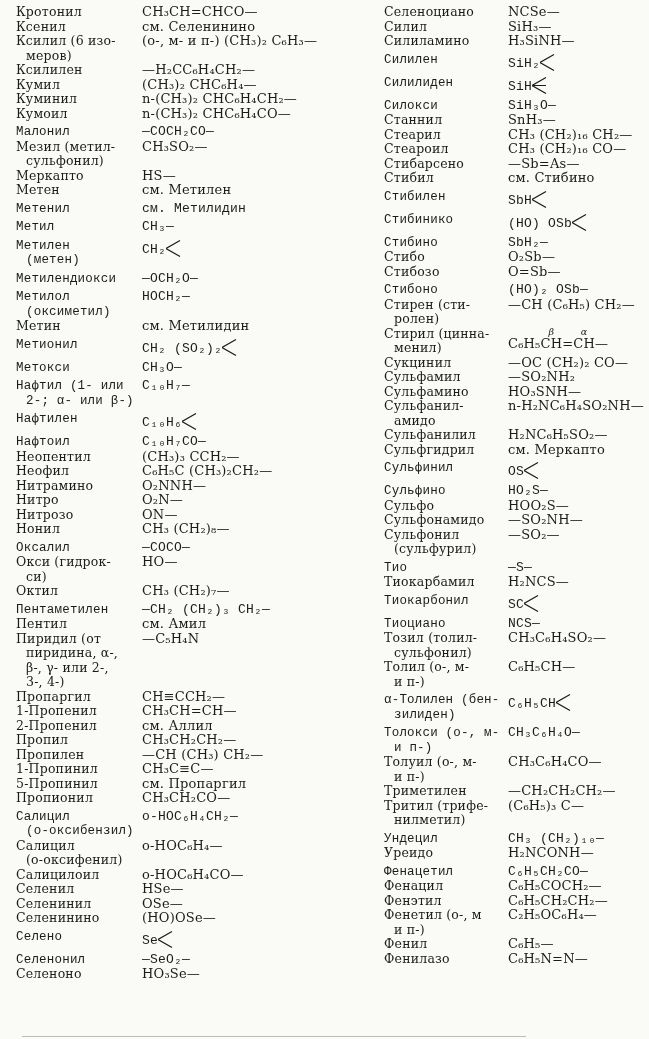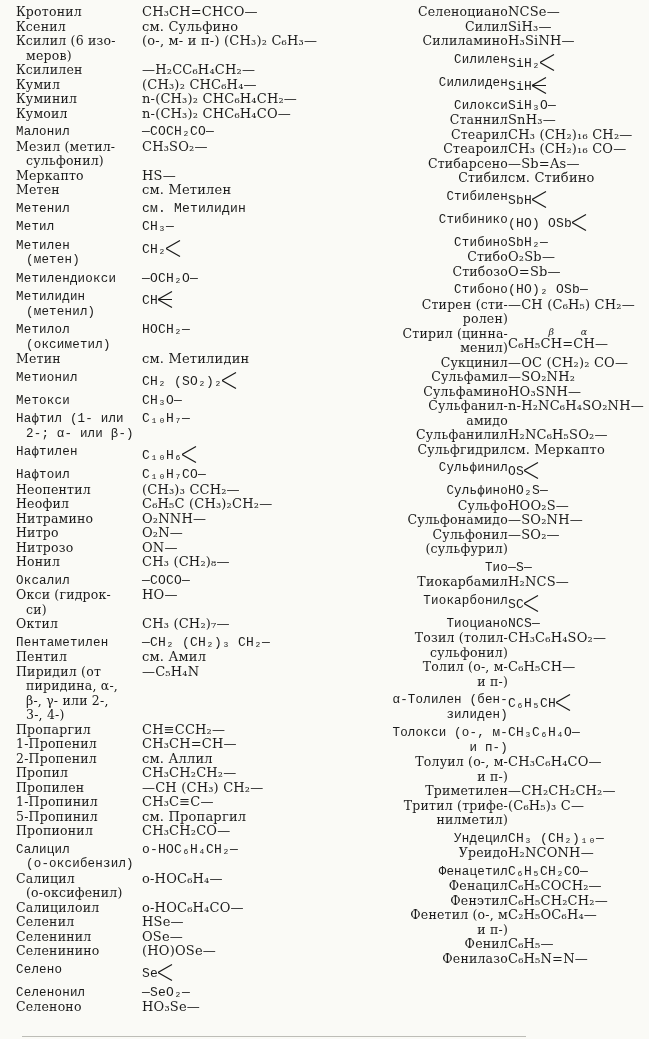--- a/index.html
+++ b/index.html
@@ -9,21 +9,21 @@
     font-family:"DejaVu Serif","Liberation Serif",serif;
     color:#1b1b1b;
   }
   .page{position:relative;width:544px;height:1039px;}
   .col{position:absolute;top:5px;}
   #col0{left:16px;width:314px;}
   #col1{left:384px;width:260px;}
   .row{display:flex;align-items:flex-start;line-height:14.5px;font-size:12.5px;}
   .row.gap{margin-top:4px;font-family:Liberation Mono, monospace;}
   #col0 .name{width:116px;}
-  #col1 .name{width:114px;text-align:right;}
+  #col1 .name{width:114px;}
   .name{
     flex:none;white-space:pre-line;
     padding-left:10px;text-indent:-10px;
     letter-spacing:.2px;
   }
   .formula{
     flex:1;font-size:13px;letter-spacing:.2px;
     white-space:nowrap;
   }
   .formula.with-over{padding-top:10px;}
@@ -43,21 +43,21 @@
 <body>
 
 <div class="page">
   <div class="col" id="col0">
       <div class="row">
         <div class="name">Кротонил</div>
         <div class="formula">CH₃CH=CHCO—</div>
       </div>
       <div class="row">
         <div class="name">Ксенил</div>
-        <div class="formula">см. Сульфино</div>
+        <div class="formula">см. Селенинино</div>
       </div>
       <div class="row">
         <div class="name">Ксилил (6 изо-
 меров)</div>
         <div class="formula">(о-, м- и п-) (CH₃)₂ C₆H₃—</div>
       </div>
       <div class="row">
         <div class="name">Ксилилен</div>
         <div class="formula">—H₂CC₆H₄CH₂—</div>
       </div>
@@ -101,27 +101,20 @@
       <div class="row gap">
         <div class="name">Метилен
 (метен)</div>
         <div class="formula">CH₂<span class="forkwrap"><svg width="15" height="19" viewBox="0 0 15 19">
               <path d="M0 9.5 L14 1.5 M0 9.5 L14 17.5" stroke="#1b1b1b" stroke-width="1.2" fill="none"></path>
             </svg></span></div>
       </div>
       <div class="row gap">
         <div class="name">Метилендиокси</div>
         <div class="formula">—OCH₂O—</div>
-      </div>
-      <div class="row gap">
-        <div class="name">Метилидин
-(метенил)</div>
-        <div class="formula">CH<span class="forkwrap"><svg width="15" height="19" viewBox="0 0 15 19">
-              <path d="M0 9.5 L14 1.5 M0 9.5 L14 17.5 M0 9.5 H14" stroke="#1b1b1b" stroke-width="1.2" fill="none"></path>
-            </svg></span></div>
       </div>
       <div class="row gap">
         <div class="name">Метилол
 (оксиметил)</div>
         <div class="formula">HOCH₂—</div>
       </div>
       <div class="row">
         <div class="name">Метин</div>
         <div class="formula">см. Метилидин</div>
       </div>

